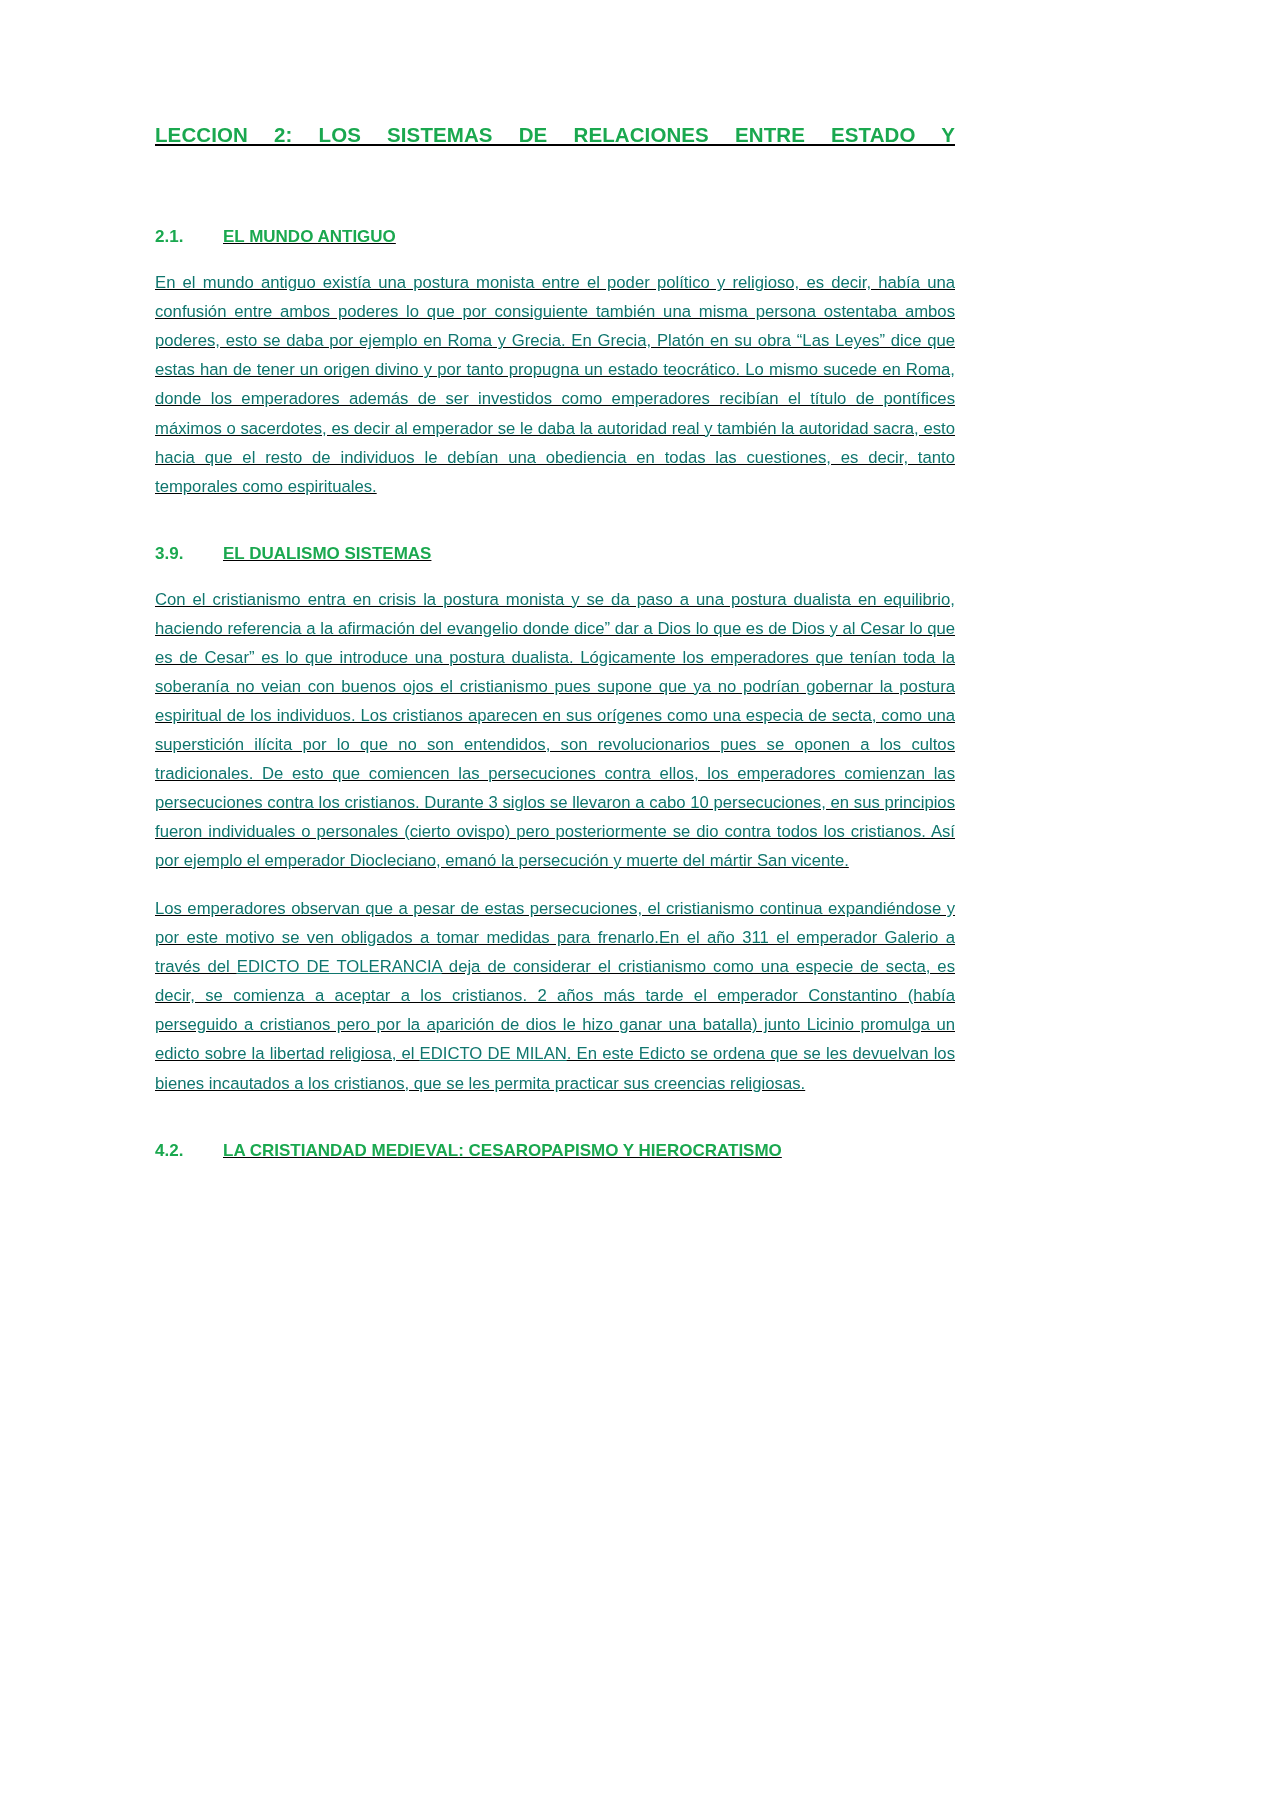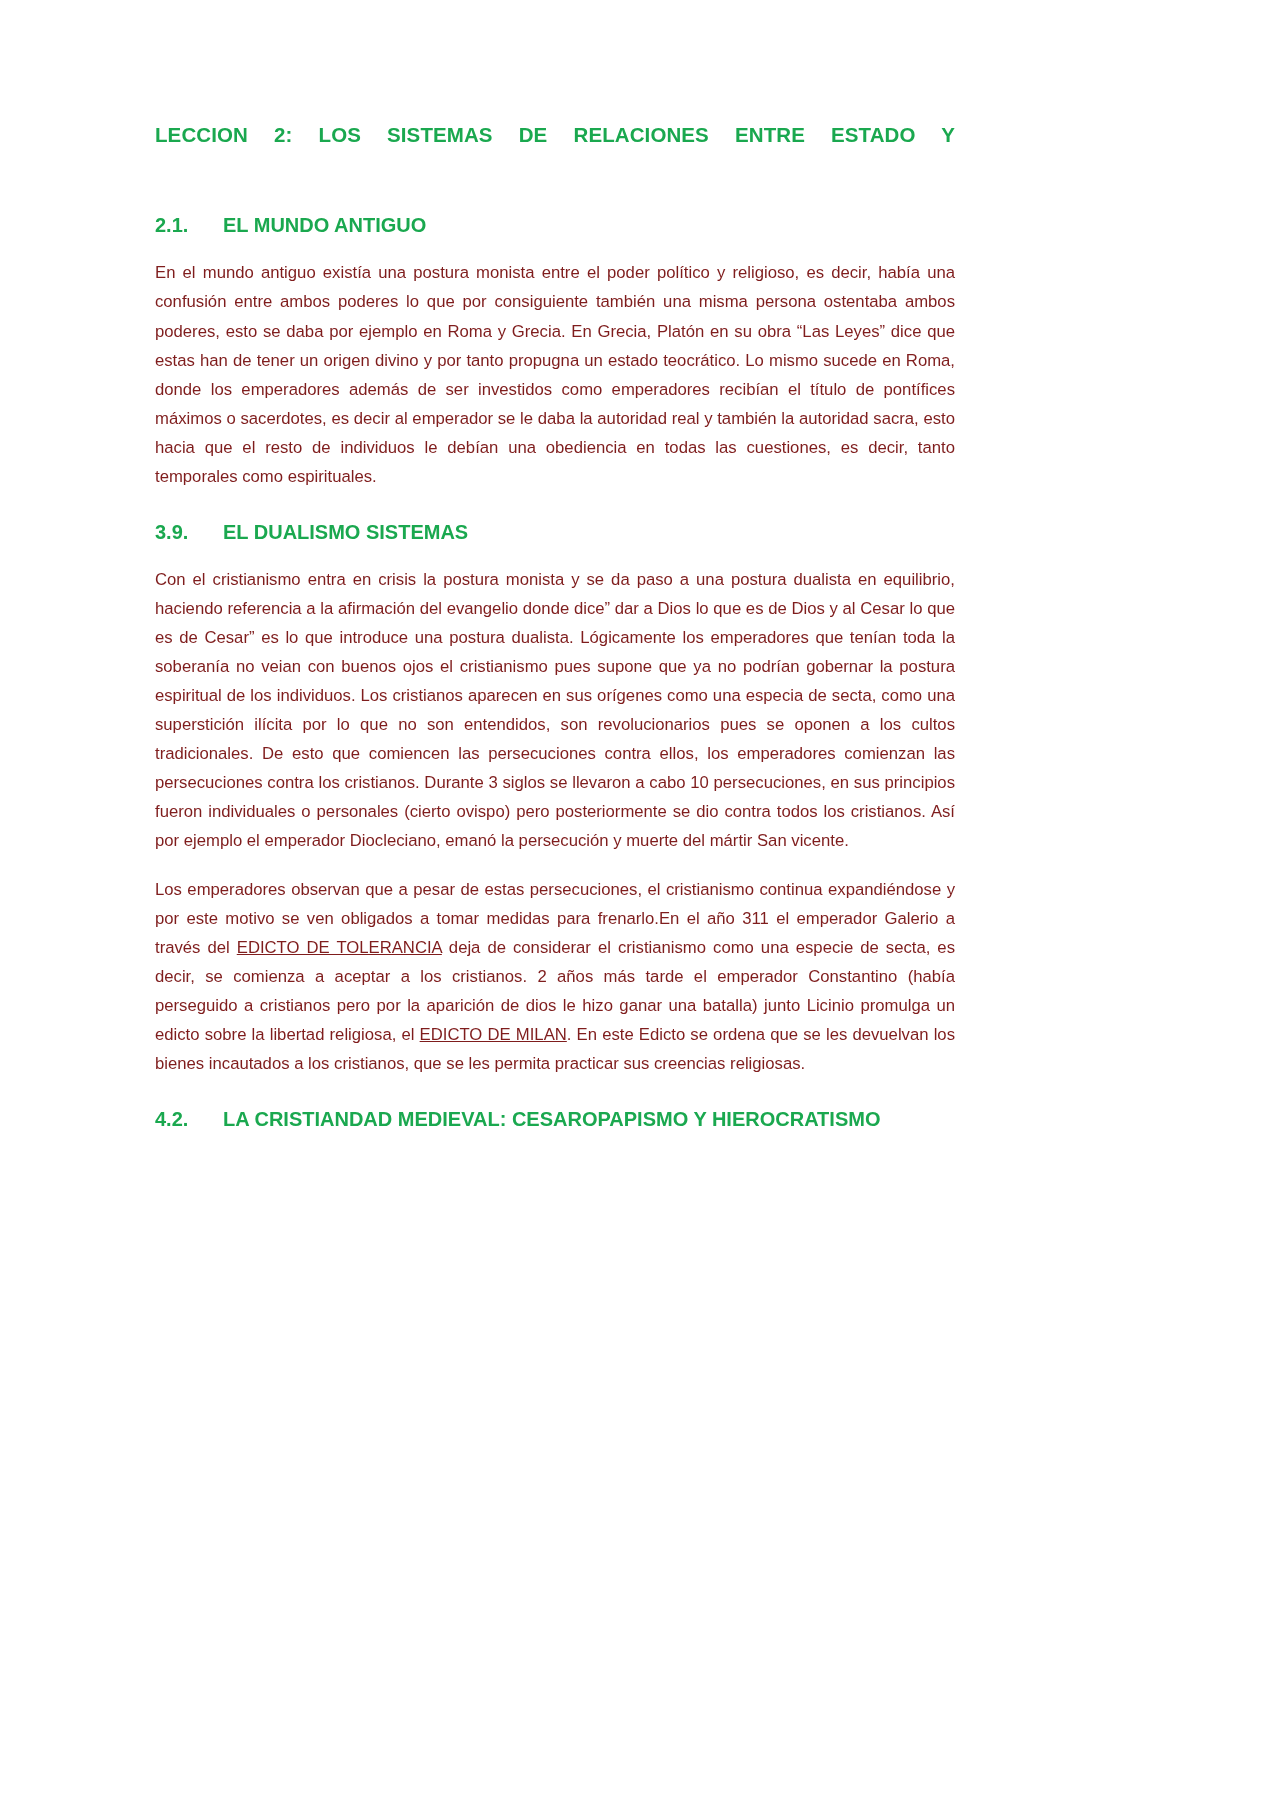--- a/index.html
+++ b/index.html
@@ -12,20 +12,21 @@
     color: #000000;
   }
   .page {
     width: 1280px;
     height: 1348px;
     margin: 0 auto;
     background: #ffffff;
     position: relative;
     box-sizing: border-box;
     padding: 118px 155px 18px 155px;
+    text-decoration: underline;
   }
   .doc-body {
     width: 800px;
   }
   h1.title {
     font-size: 20.5px;
     line-height: 1.62;
     font-weight: bold;
     color: #1aa84f;
     margin: 0 0 0 0;
@@ -39,36 +40,36 @@
   h1.title .justified {
     display: block;
     text-align: justify;
   }
   h1.title .justified::after {
     content: "";
     display: inline-block;
     width: 100%;
   }
   h2.heading {
-    font-size: 20px;
+    font-size: 17px;
     font-weight: bold;
     color: #1aa84f;
-    margin: 27px 0 0 0;
+    margin: 41px 0 0 0;
     line-height: 1.4;
   }
   h2.heading .num {
     display: inline-block;
     min-width: 68px;
   }
   p.para {
     font-size: 16.7px;
     line-height: 1.74;
     text-align: justify;
     margin: 19px 0 0 0;
-    color: #7f1d1d;
+    color: #0f766e;
   }
   .u {
     text-decoration: underline;
   }
   .indent-first {
     text-indent: 14px;
   }
 </style>
 </head>
 <body>

